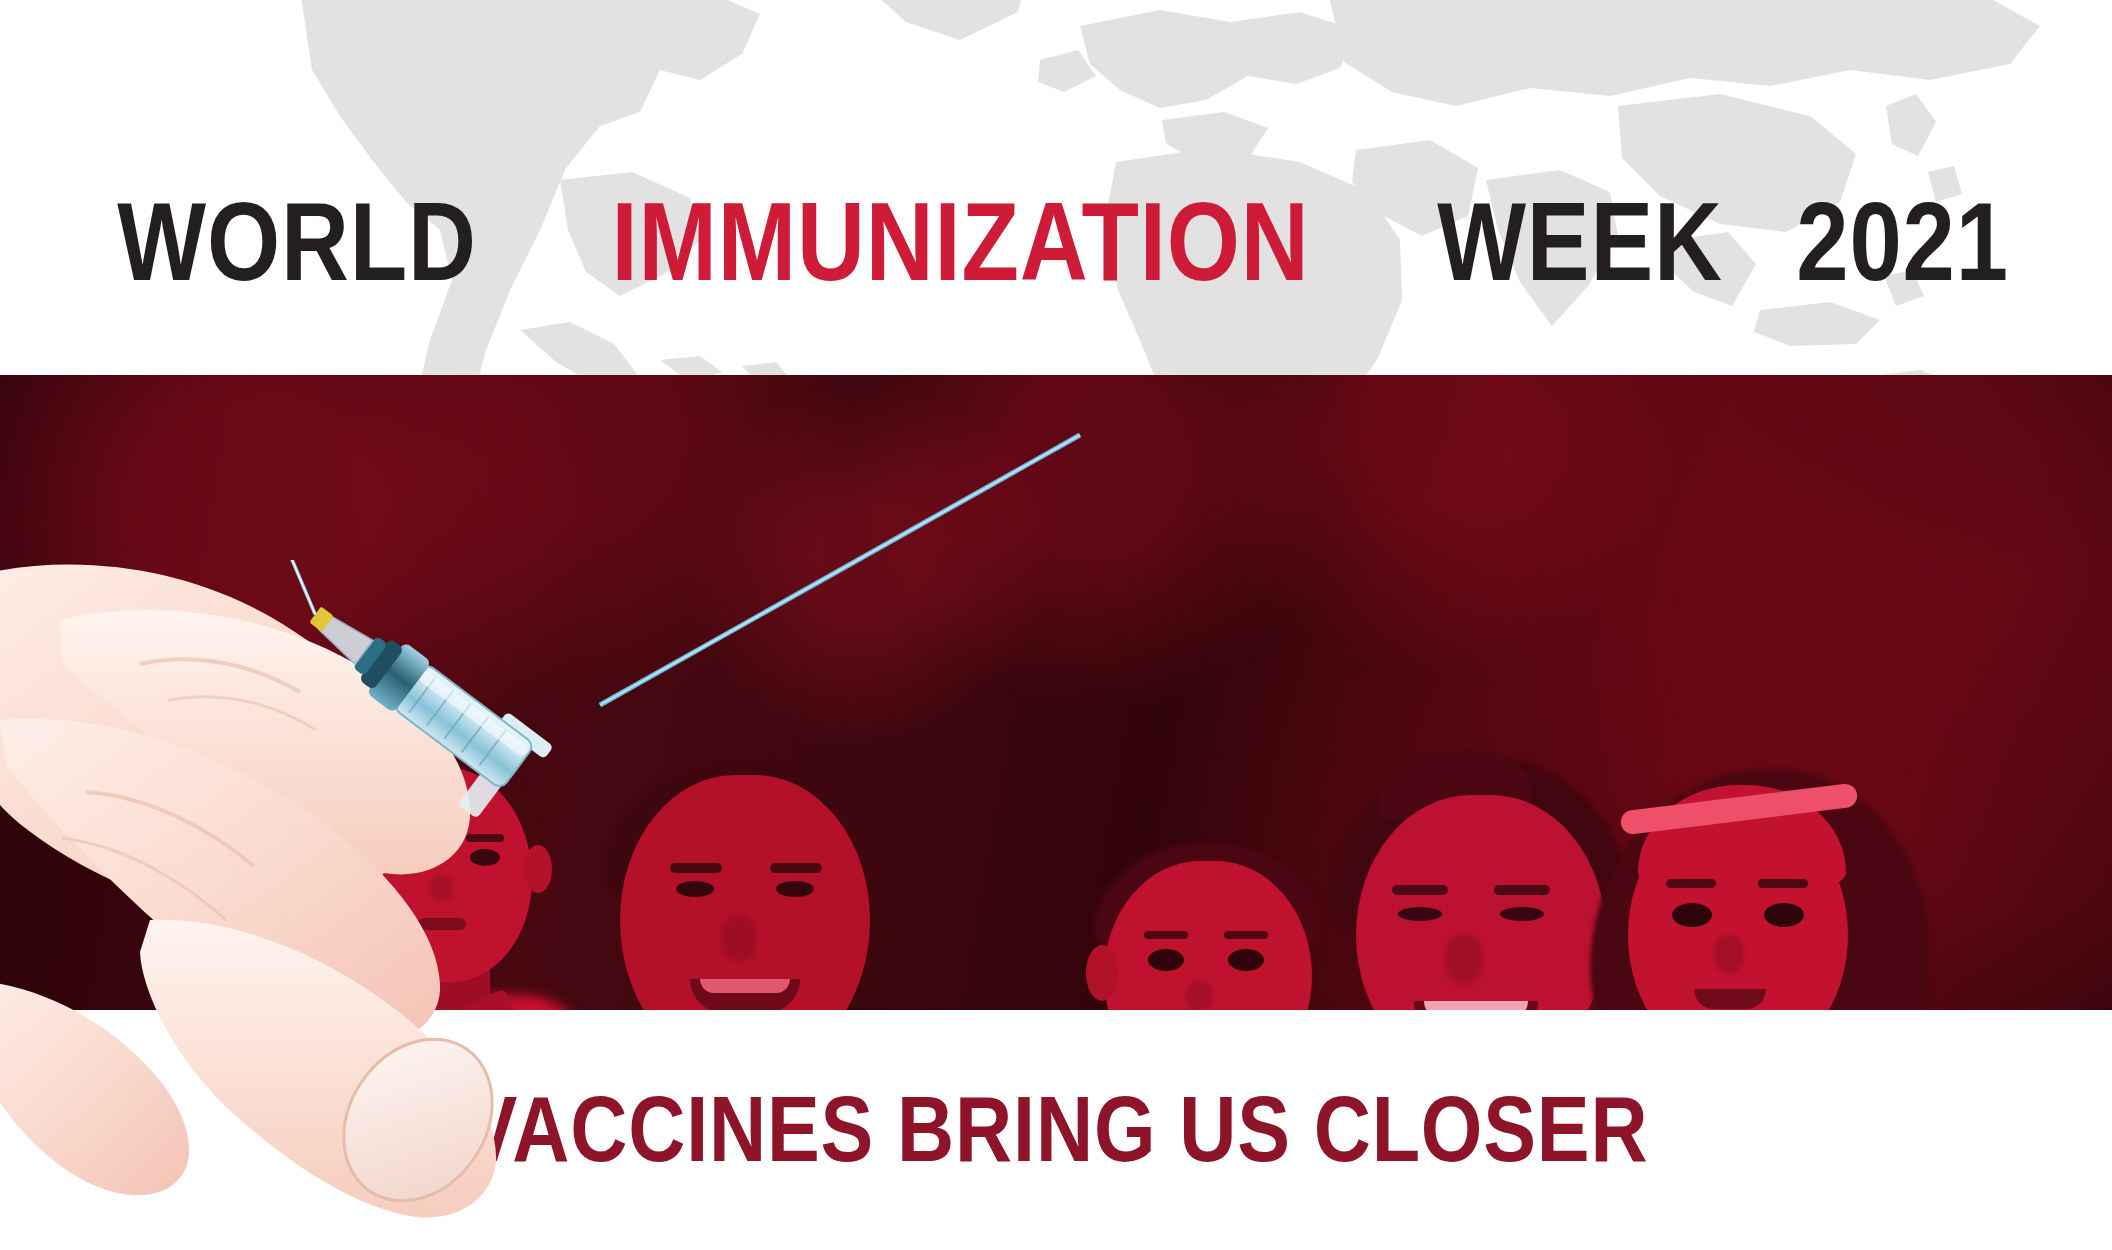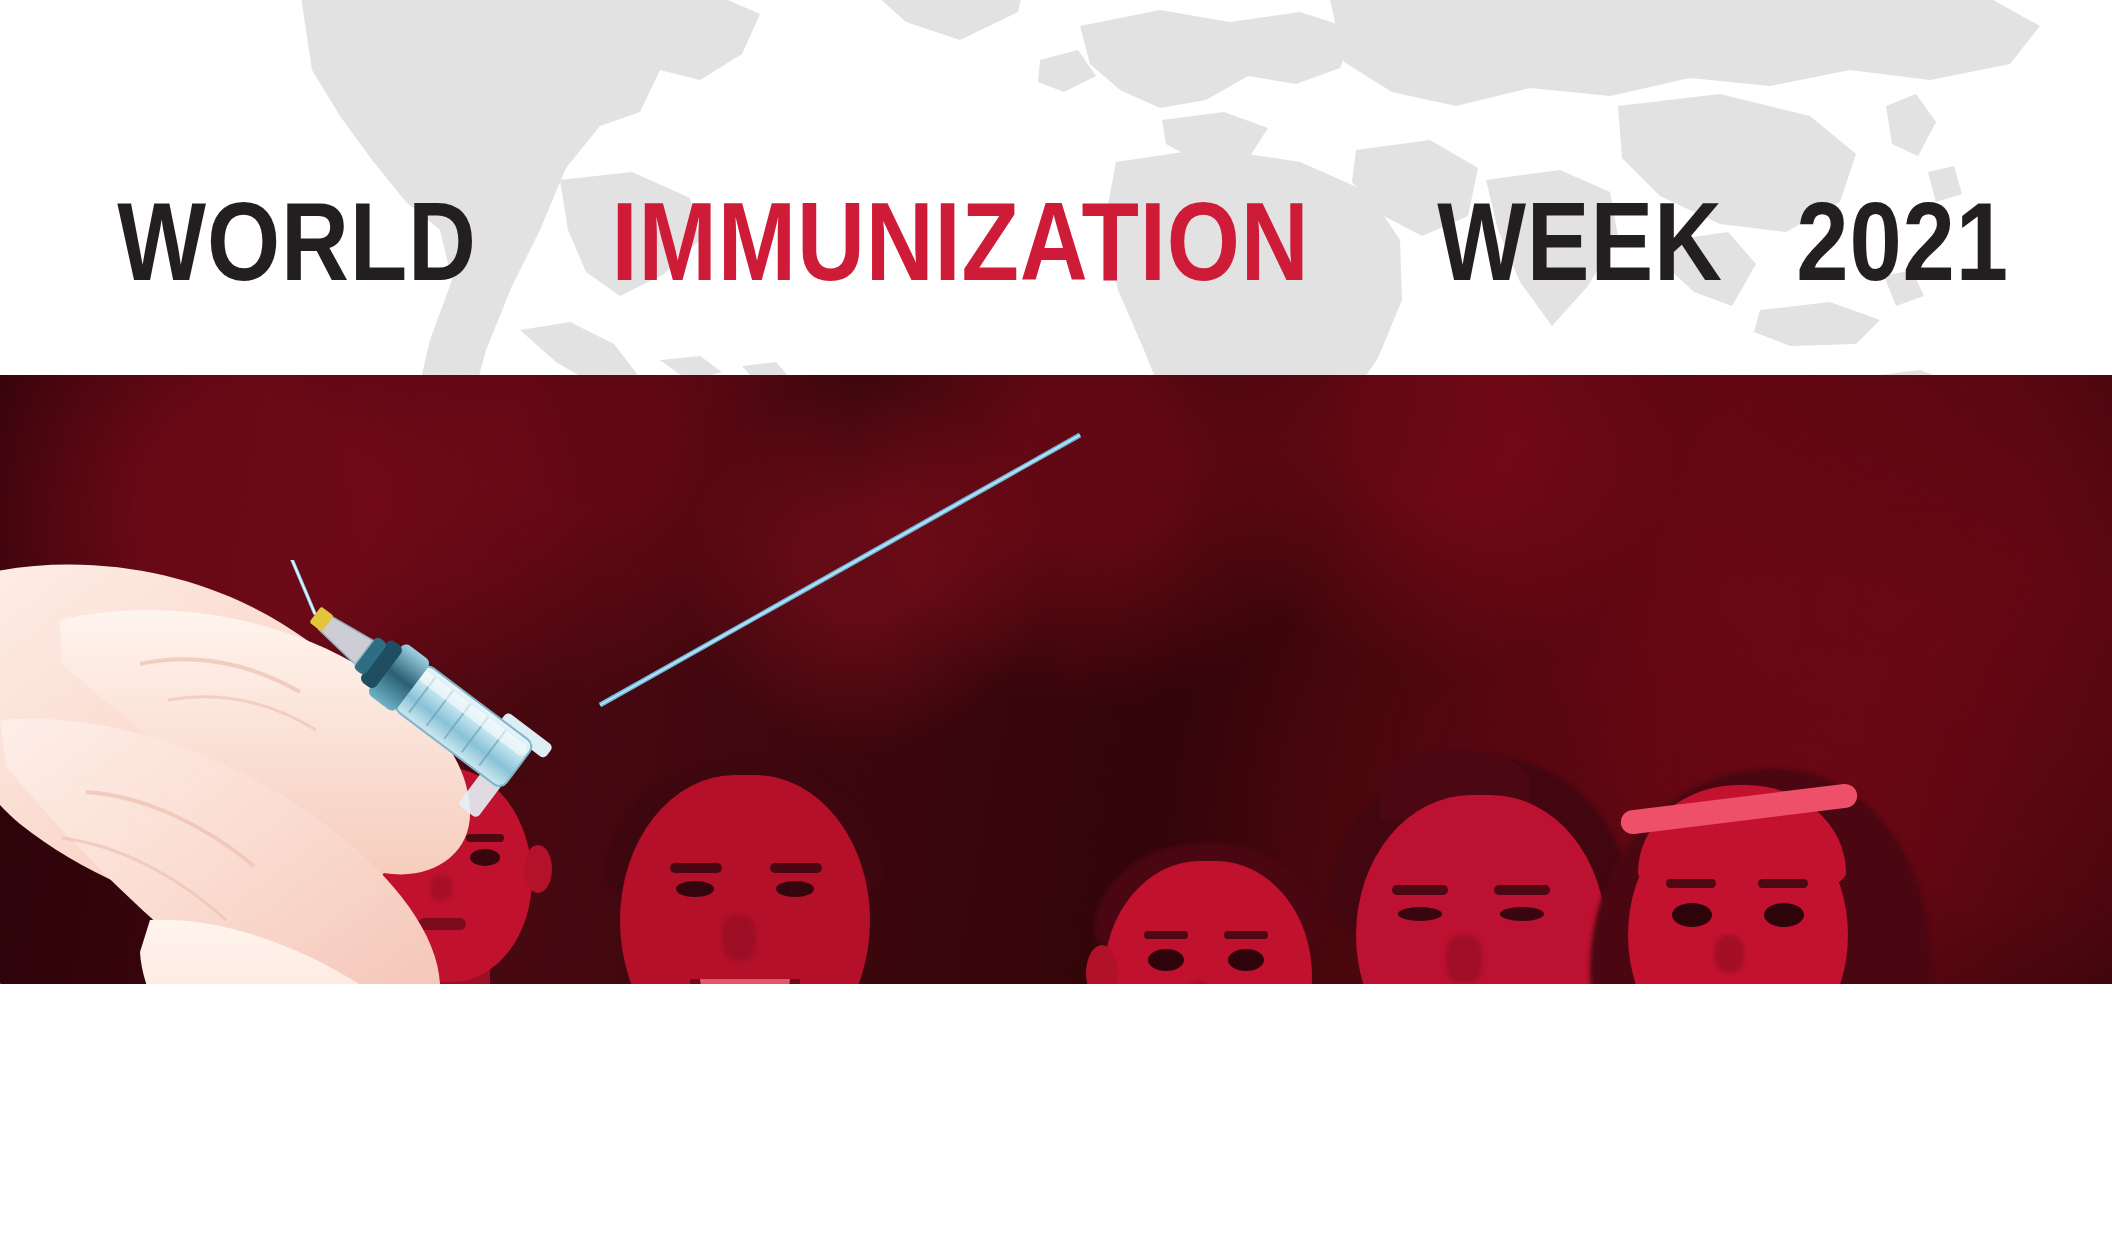--- a/index.html
+++ b/index.html
@@ -3,21 +3,21 @@
 <meta charset="utf-8">
 <style>
   html,body{margin:0;padding:0;background:#fff;}
   body{
     font-family:"Liberation Sans", sans-serif;
     -webkit-font-smoothing:antialiased;
   }
   #poster{
     position:relative;
     width:2112px;
-    height:984px;
+    height:1250px;
     overflow:hidden;
     background:#a3a3a3;
   }
 
   
   .header-band{
     position:absolute;
     left:0; top:0;
     width:2112px; height:375px;
     background:#ffffff;

